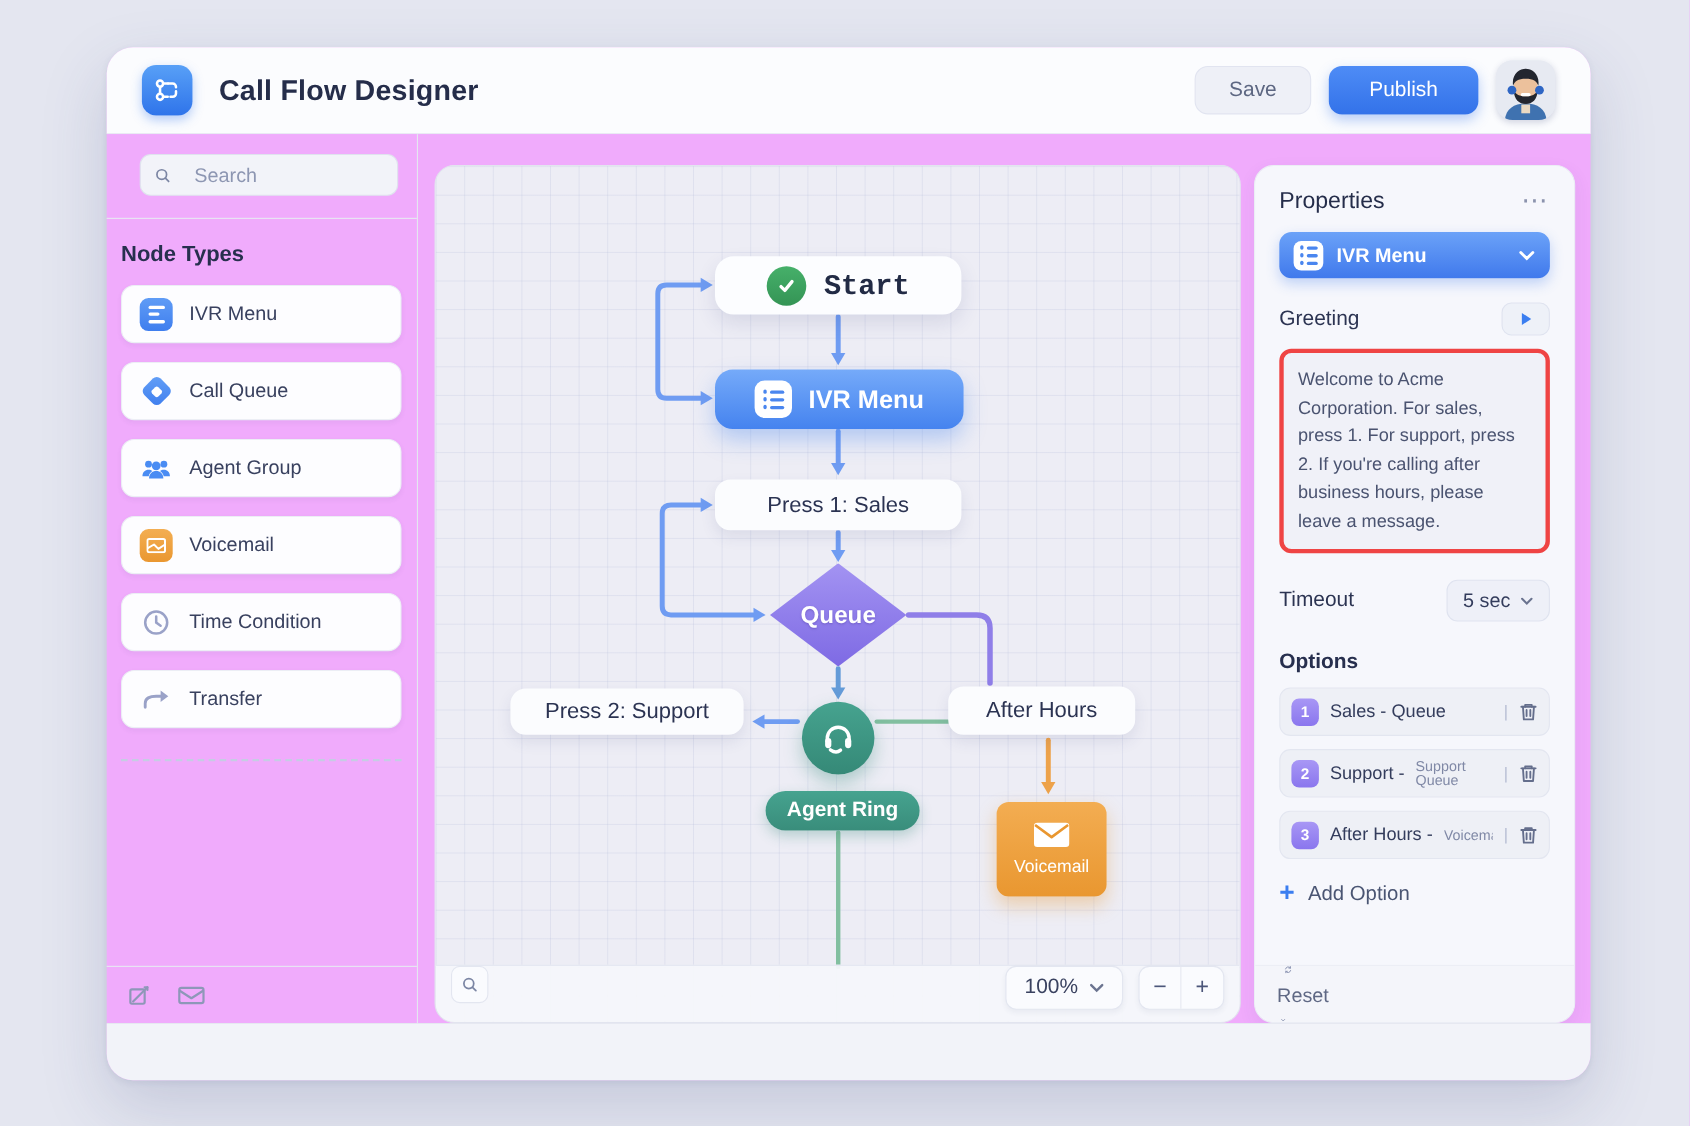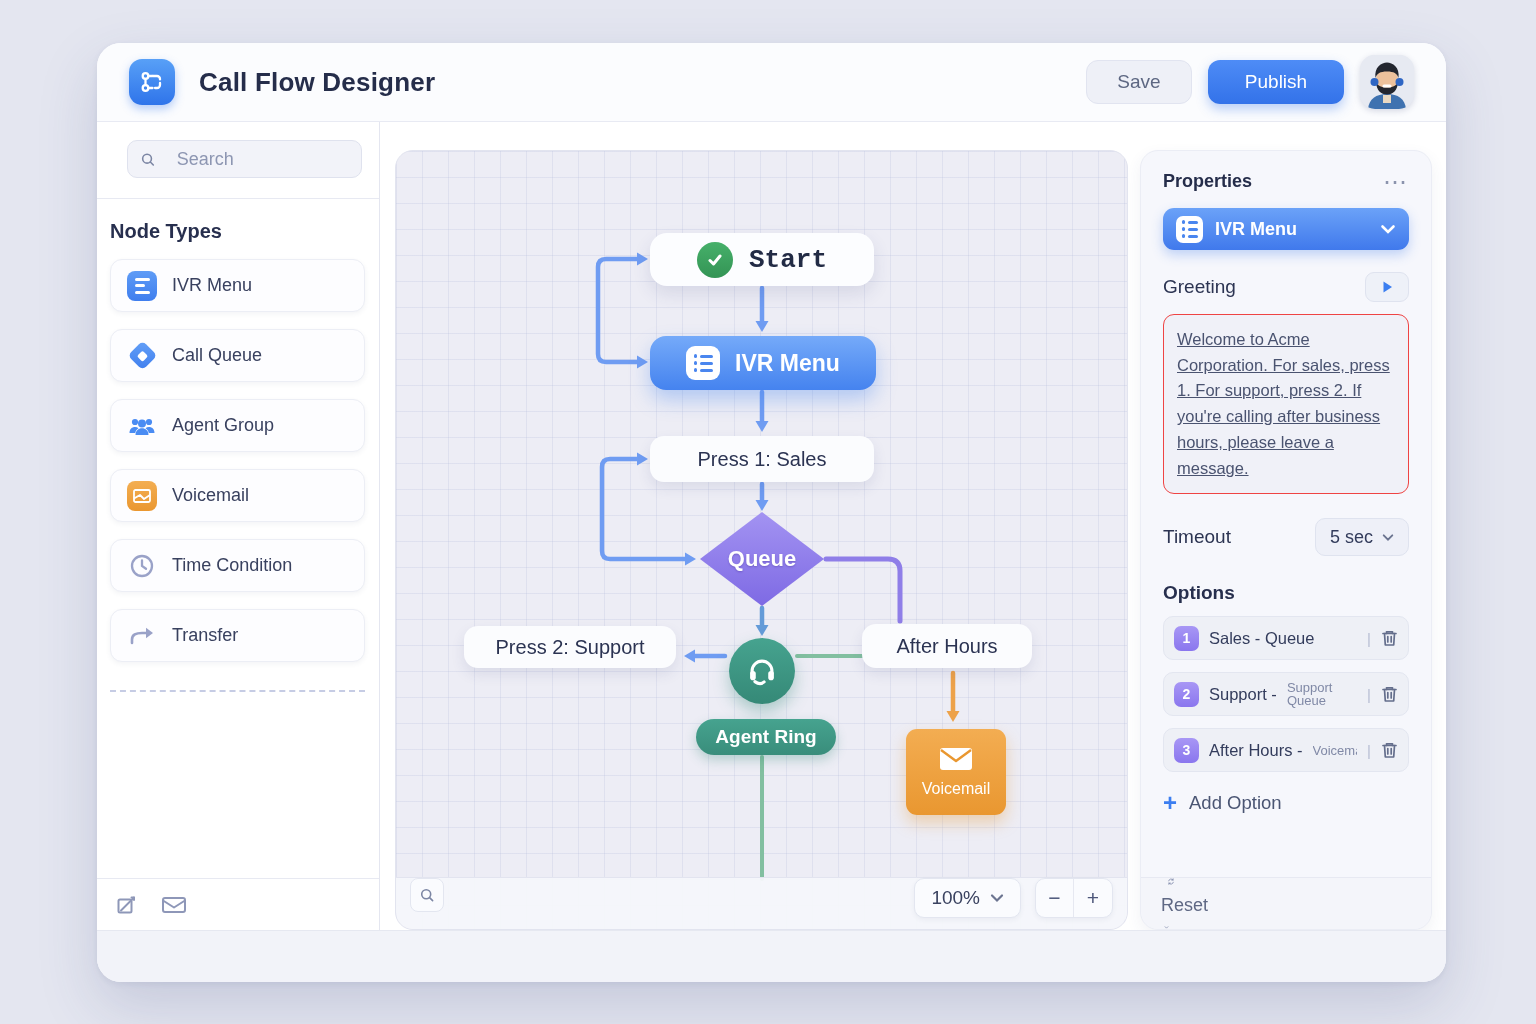--- a/index.html
+++ b/index.html
@@ -5,21 +5,21 @@
   * { margin:0; padding:0; box-sizing:border-box; }
   html,body { width:1536px; height:1024px; }
   body {
     font-family:"Liberation Sans", sans-serif;
     background:#e4e6f0;
     position:relative; overflow:hidden;
     color:#2b3352;
   }
   .window {
     position:absolute; left:97px; top:43px; width:1349px; height:939px;
-    background:#ffffff; border-radius:24px;
+    background:#f0abfc; border-radius:24px;
     box-shadow:0 24px 60px rgba(55,65,120,.18), 0 2px 6px rgba(55,65,120,.08);
   }
   
   .header {
     position:absolute; left:0; top:0; right:0; height:79px;
     background:#fbfcfe; border-bottom:1px solid #e8eaf3;
     border-radius:24px 24px 0 0;
     display:flex; align-items:center; padding:0 32px;
   }
   .app-icon {
@@ -146,36 +146,36 @@
   .stepper .st { width:38px; display:flex; align-items:center; justify-content:center; font-size:21px; color:#4c567a; }
   .stepper .st:first-child { border-right:1px solid #e6e8f1; }
   
   .props {
     position:absolute; left:1043px; top:107px; width:292px; height:780px;
     background:#f6f7fc; border:1px solid #ebedf5; border-radius:18px;
     box-shadow:0 6px 16px rgba(55,65,120,.07);
     padding:20px 22px 0 22px; overflow:hidden;
   }
   .props-head { display:flex; align-items:center; justify-content:space-between; }
-  .props-title { font-size:18px; font-weight:bold; color:#252d4a; }
+  .props-title { font-size:21px; font-weight:normal; color:#252d4a; }
   .more-dots { font-size:24px; color:#8b93ad; letter-spacing:2px; line-height:10px; }
   .node-select {
     margin-top:16px; height:42px; border-radius:11px;
     background:linear-gradient(180deg,#6ba2f8,#4079ec);
     display:flex; align-items:center; gap:12px; padding:0 13px; color:#fff;
     font-size:18px; font-weight:bold; box-shadow:0 5px 12px rgba(64,121,236,.3);
   }
   .node-select .ivr-glyph { width:27px; height:27px; border-radius:7px; }
   .node-select .chev { margin-left:auto; }
   .greet-row { margin-top:22px; display:flex; align-items:center; justify-content:space-between; }
   .field-label { font-size:19px; color:#2c3452; }
   .play-btn { width:44px; height:30px; border-radius:9px; background:#eef1f8; border:1px solid #dfe3ef; display:flex; align-items:center; justify-content:center; }
   .greet-box {
-    margin-top:12px; border-radius:11px; background:#f0f1f8; border:1px solid #ef4444;
-    padding:12px 13px; font-size:16.5px; line-height:1.56; color:#4a5370; min-height:172px;text-decoration:underline;
+    margin-top:12px; border-radius:11px; background:#f0f1f8; border:4px solid #ef4444;
+    padding:12px 13px; font-size:16.5px; line-height:1.56; color:#4a5370; min-height:172px;
   }
   .timeout-row { margin-top:24px; display:flex; align-items:center; justify-content:space-between; }
   .timeout-pill {
     height:38px; border-radius:10px; background:#eef0f8; border:1px solid #dfe3ef;
     display:flex; align-items:center; gap:9px; padding:0 14px; font-size:18px; color:#333c5c;justify-content:flex-end;
   }
   .options-title { margin-top:26px; font-size:19px; font-weight:bold; color:#272f4e; }
   .opt-row {
     margin-top:12px; height:44px; border-radius:10px; background:#eef0f6; border:1px solid #e3e6f0;
     display:flex; align-items:center; gap:10px; padding:0 10px;

